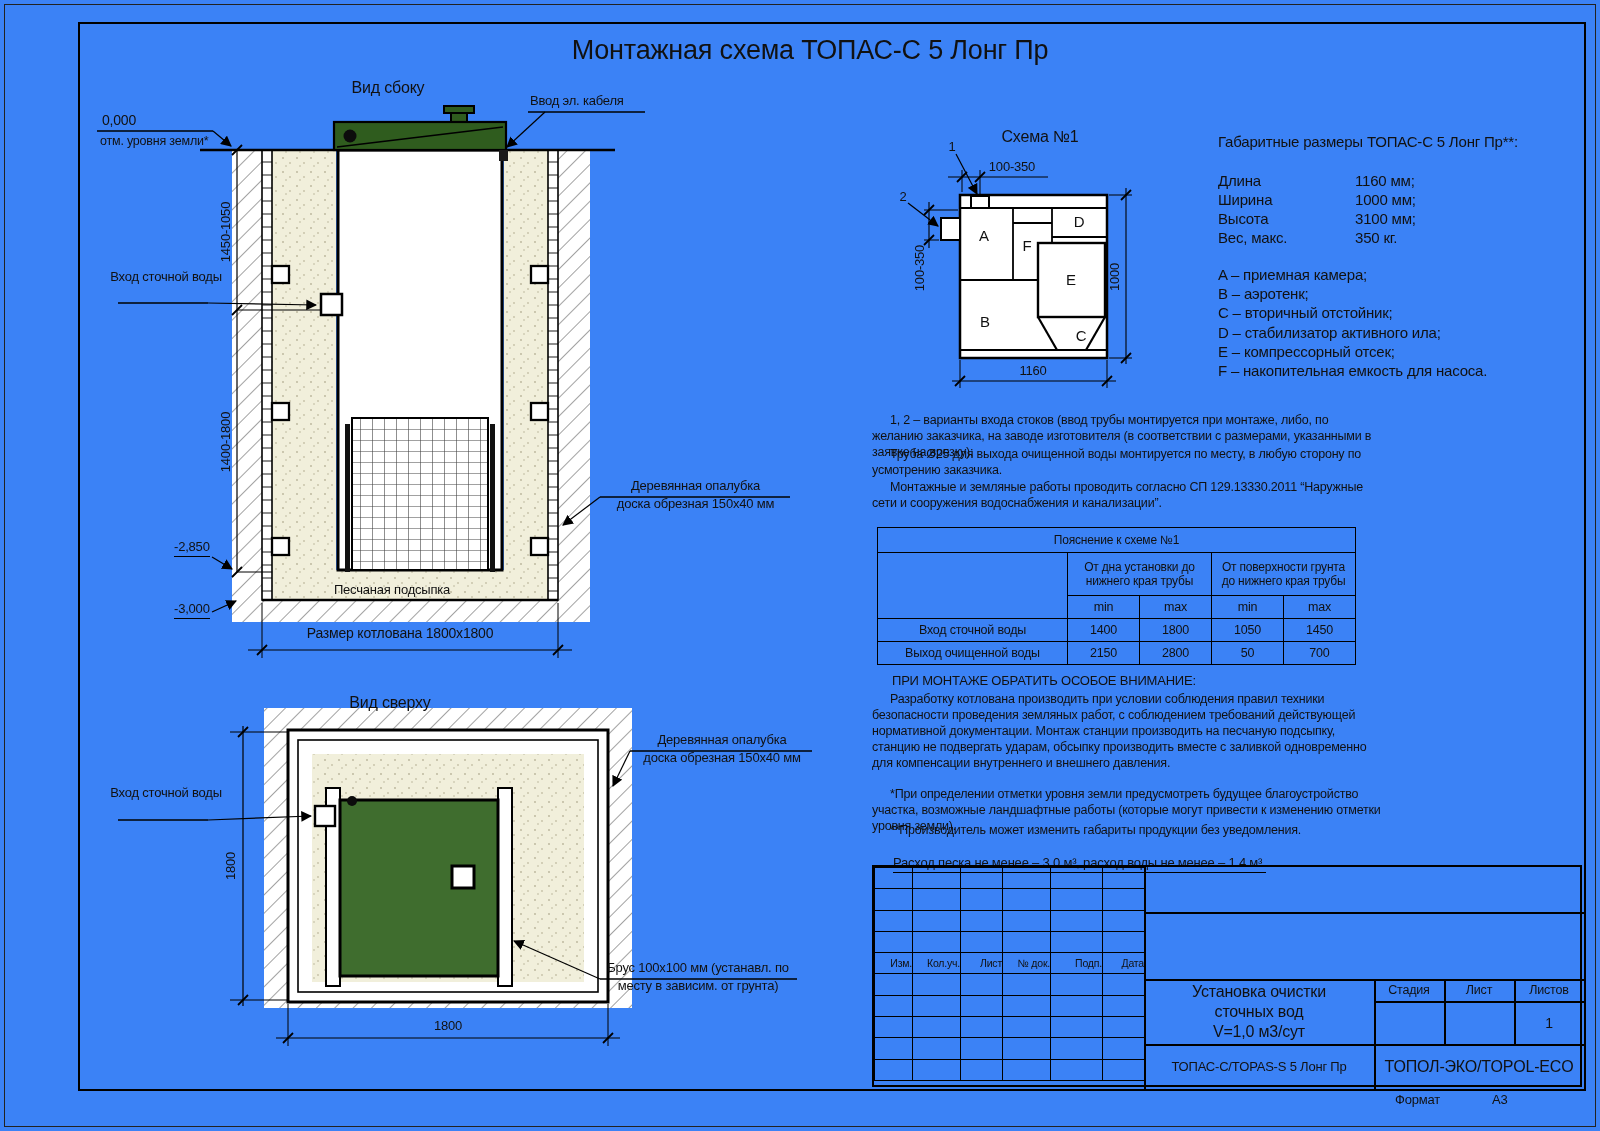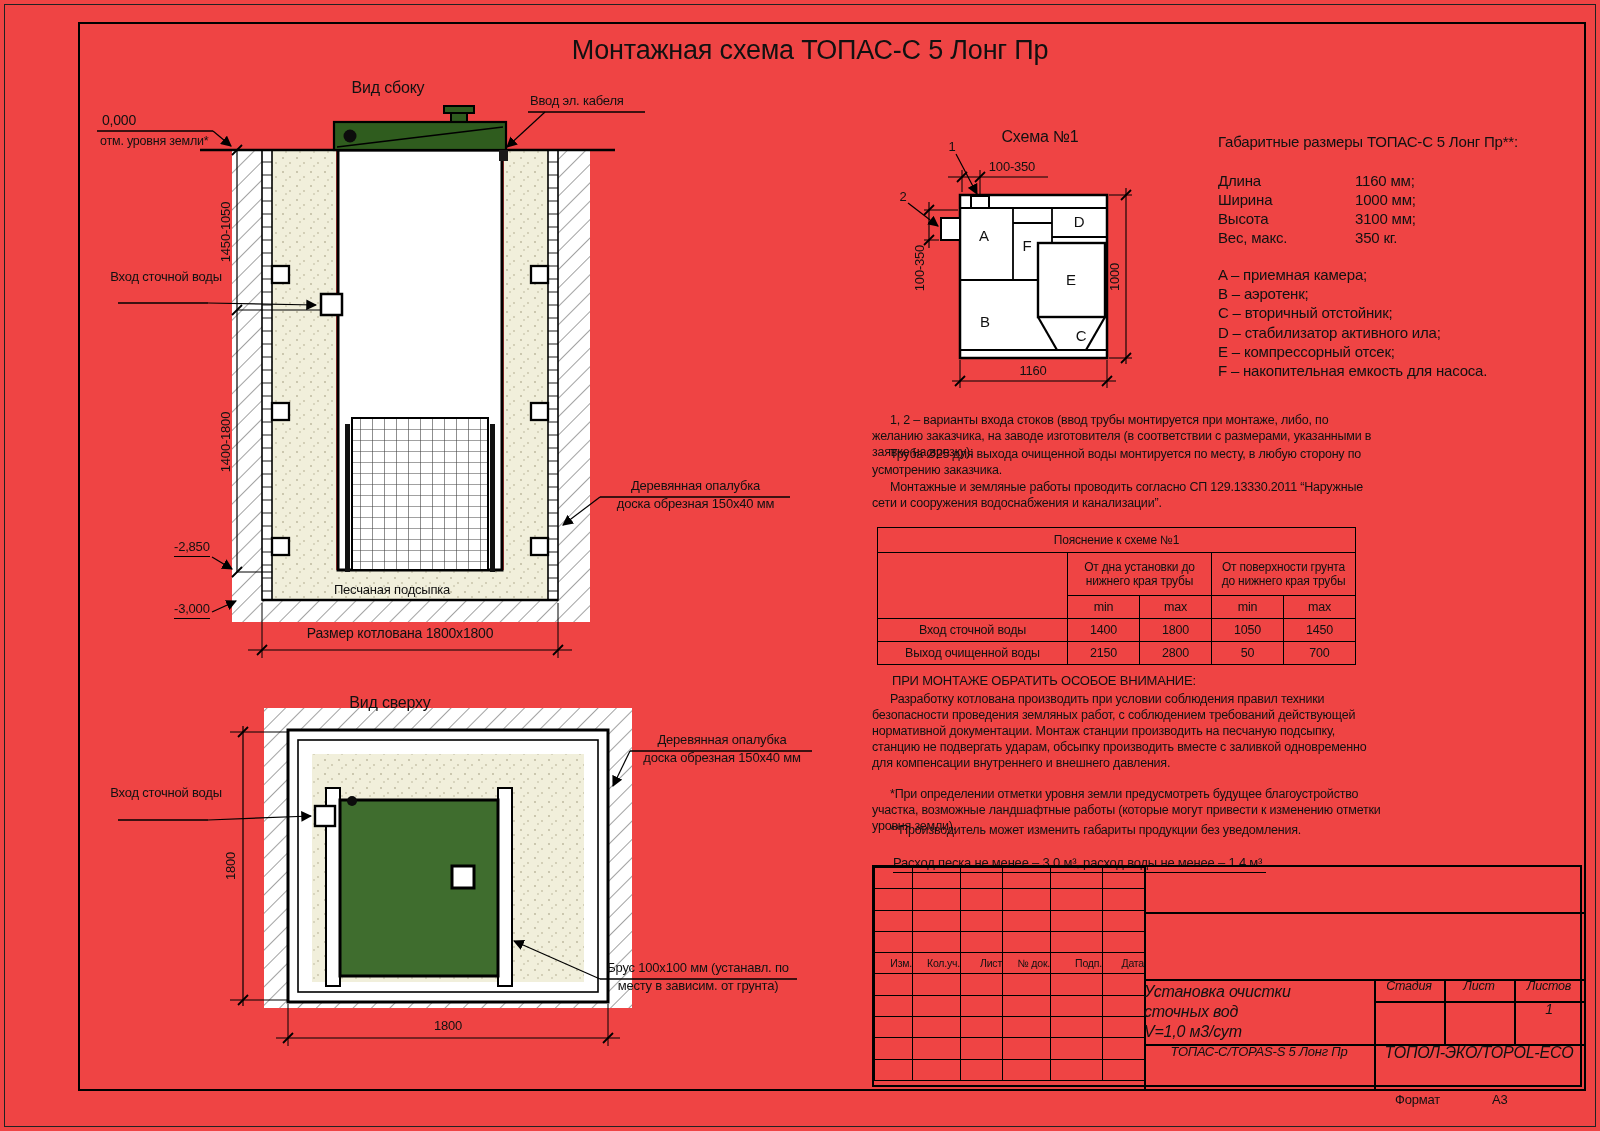--- a/index.html
+++ b/index.html
@@ -1,17 +1,17 @@
 <!DOCTYPE html>
 <html style="--lid_green: #2f5c1e; --tank_green: #3f6d2e; --sand: #f1efdb;"><head>
 <meta charset="utf-8">
 <style>
   html,body{margin:0;padding:0;background:#fff;}
   body{font-family:"Liberation Sans",sans-serif;color:#111;letter-spacing:-0.2px;}
-  #sheet{position:relative;width:1600px;height:1131px;background:#ef4444;overflow:hidden;}
+  #sheet{position:relative;width:1600px;height:1131px;background:#3b82f6;overflow:hidden;}
   #pageborder{position:absolute;left:4px;top:4px;width:1590px;height:1121px;border:1.5px solid #222;}
   #frame{position:absolute;left:78px;top:22px;width:1504px;height:1065px;border:2.5px solid #000;}
   svg{position:absolute;left:0;top:0;}
   .lbl{position:absolute;white-space:nowrap;color:#111;line-height:1.15;}
   .ctr{transform:translate(-50%,-50%);}
   .rot{transform:translate(-50%,-50%) rotate(-90deg);}
   .wrap{white-space:normal;}
   .c{text-align:center;}
   .ul{border-bottom:1.4px solid #000;padding-bottom:1px;}
   .f27{font-size:27px;} .f16{font-size:16px;} .f15{font-size:15px;}
@@ -23,21 +23,21 @@
   #xtbl{position:absolute;left:877px;top:527px;border-collapse:collapse;table-layout:fixed;}
   #xtbl td{border:1.6px solid #000;font-size:12.5px;text-align:center;vertical-align:middle;padding:1px 2px;}
   #xtbl .tt{font-size:12px;height:22px;}
   #xtbl .grp{font-size:12px;line-height:14px;height:40px;}
   #xtbl .mm{height:20px;}
   
   #tblock{position:absolute;left:872px;top:865px;width:710px;height:222px;border:2.5px solid #000;box-sizing:border-box;}
   #revtbl{position:absolute;left:0;top:0;border-collapse:collapse;table-layout:fixed;}
   #revtbl td{border:1.5px solid #000;height:20.3px;font-size:10.5px;text-align:right;vertical-align:middle;padding:0;}
   .tbline{position:absolute;background:#000;}
-  .tbcell{position:absolute;display:flex;align-items:flex-start;justify-content:center;text-align:center;font-style:italic;}
+  .tbcell{position:absolute;display:flex;align-items:center;justify-content:center;text-align:center;}
 </style>
 </head>
 <body>
 
 <div id="sheet">
   <div id="pageborder"></div>
   <div id="frame"></div>
 
   <svg width="1600" height="1131" viewBox="0 0 1600 1131">
     <defs>

